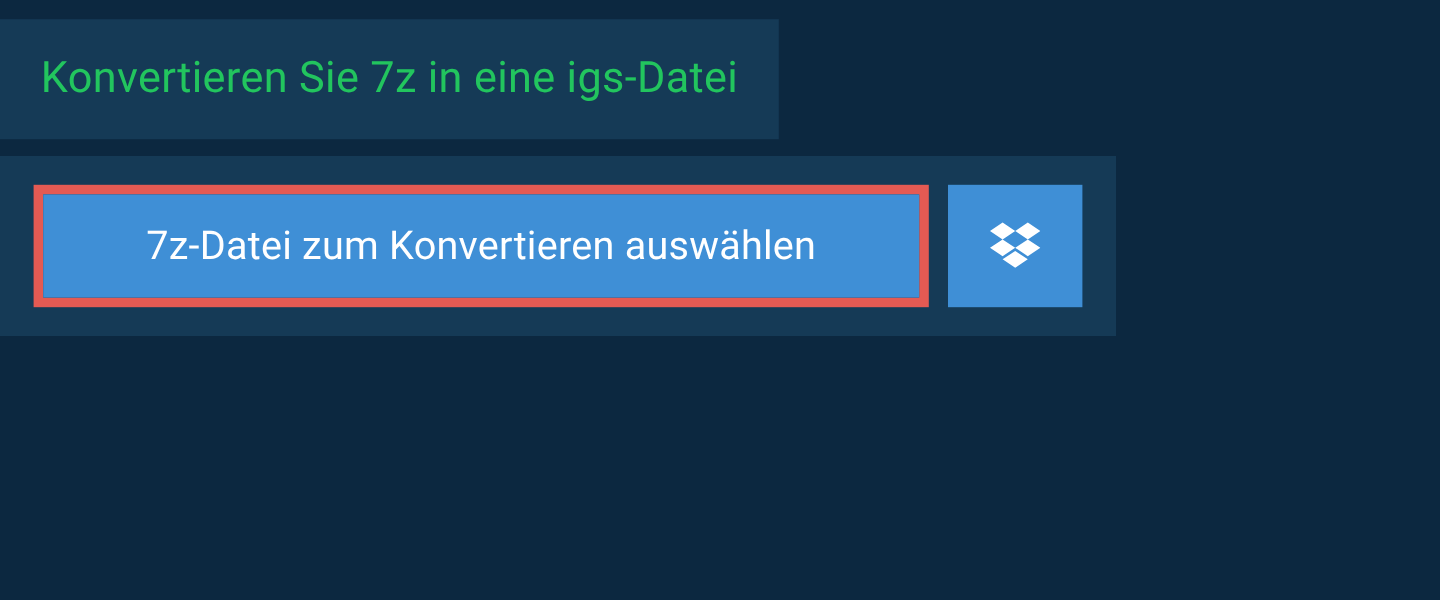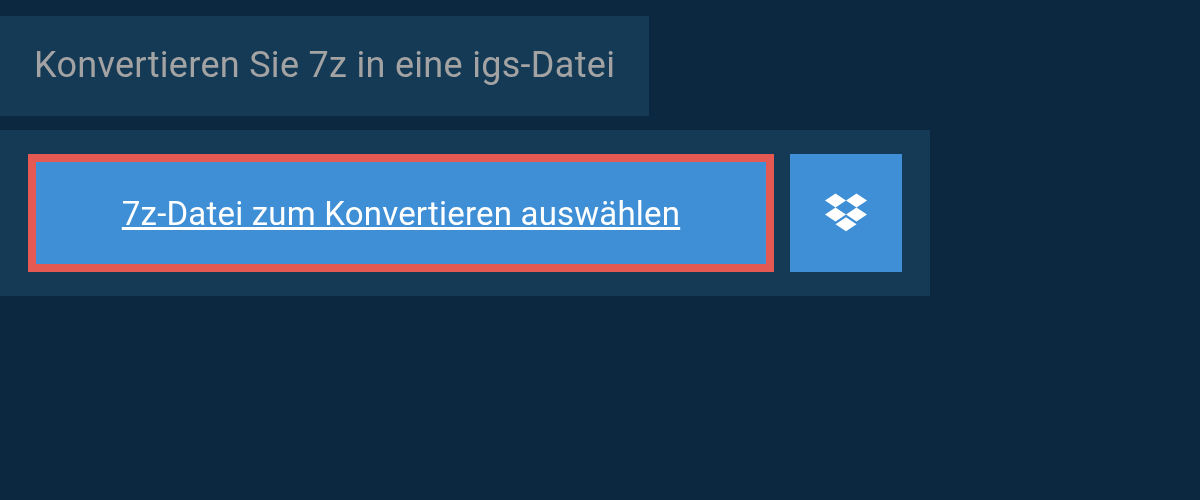--- a/index.html
+++ b/index.html
@@ -14,21 +14,21 @@
       font-family: -apple-system, BlinkMacSystemFont, "Segoe UI", Roboto, Helvetica, Arial, sans-serif;
       overflow: hidden;
     }
     .header-bar {
       background: #153a56;
       padding: 28px 34px 30px 34px;
       display: inline-block;
       margin-top: 16px;
     }
     .header-title {
-      color: #a3a3a3;
+      color: #22c55e;
       font-size: 36px;
       font-weight: 400;
       letter-spacing: 0.3px;
     }
     .panel {
       background: #153a56;
       margin-top: 14px;
       padding: 24px 28px;
       width: 930px;
       display: flex;
@@ -41,24 +41,23 @@
       flex: 1;
     }
     .select-button {
       background: #3f8fd6;
       color: #ffffff;
       font-size: 33px;
       font-weight: 400;
       display: flex;
       align-items: center;
       justify-content: center;
-      height: 102px;
+      height: 86px;
       width: 100%;
       letter-spacing: 0.2px;
-      text-decoration: underline;
     }
     .dropbox-button {
       background: #3f8fd6;
       width: 112px;
       display: flex;
       align-items: center;
       justify-content: center;
     }
     .dropbox-button svg {
       width: 42px;

